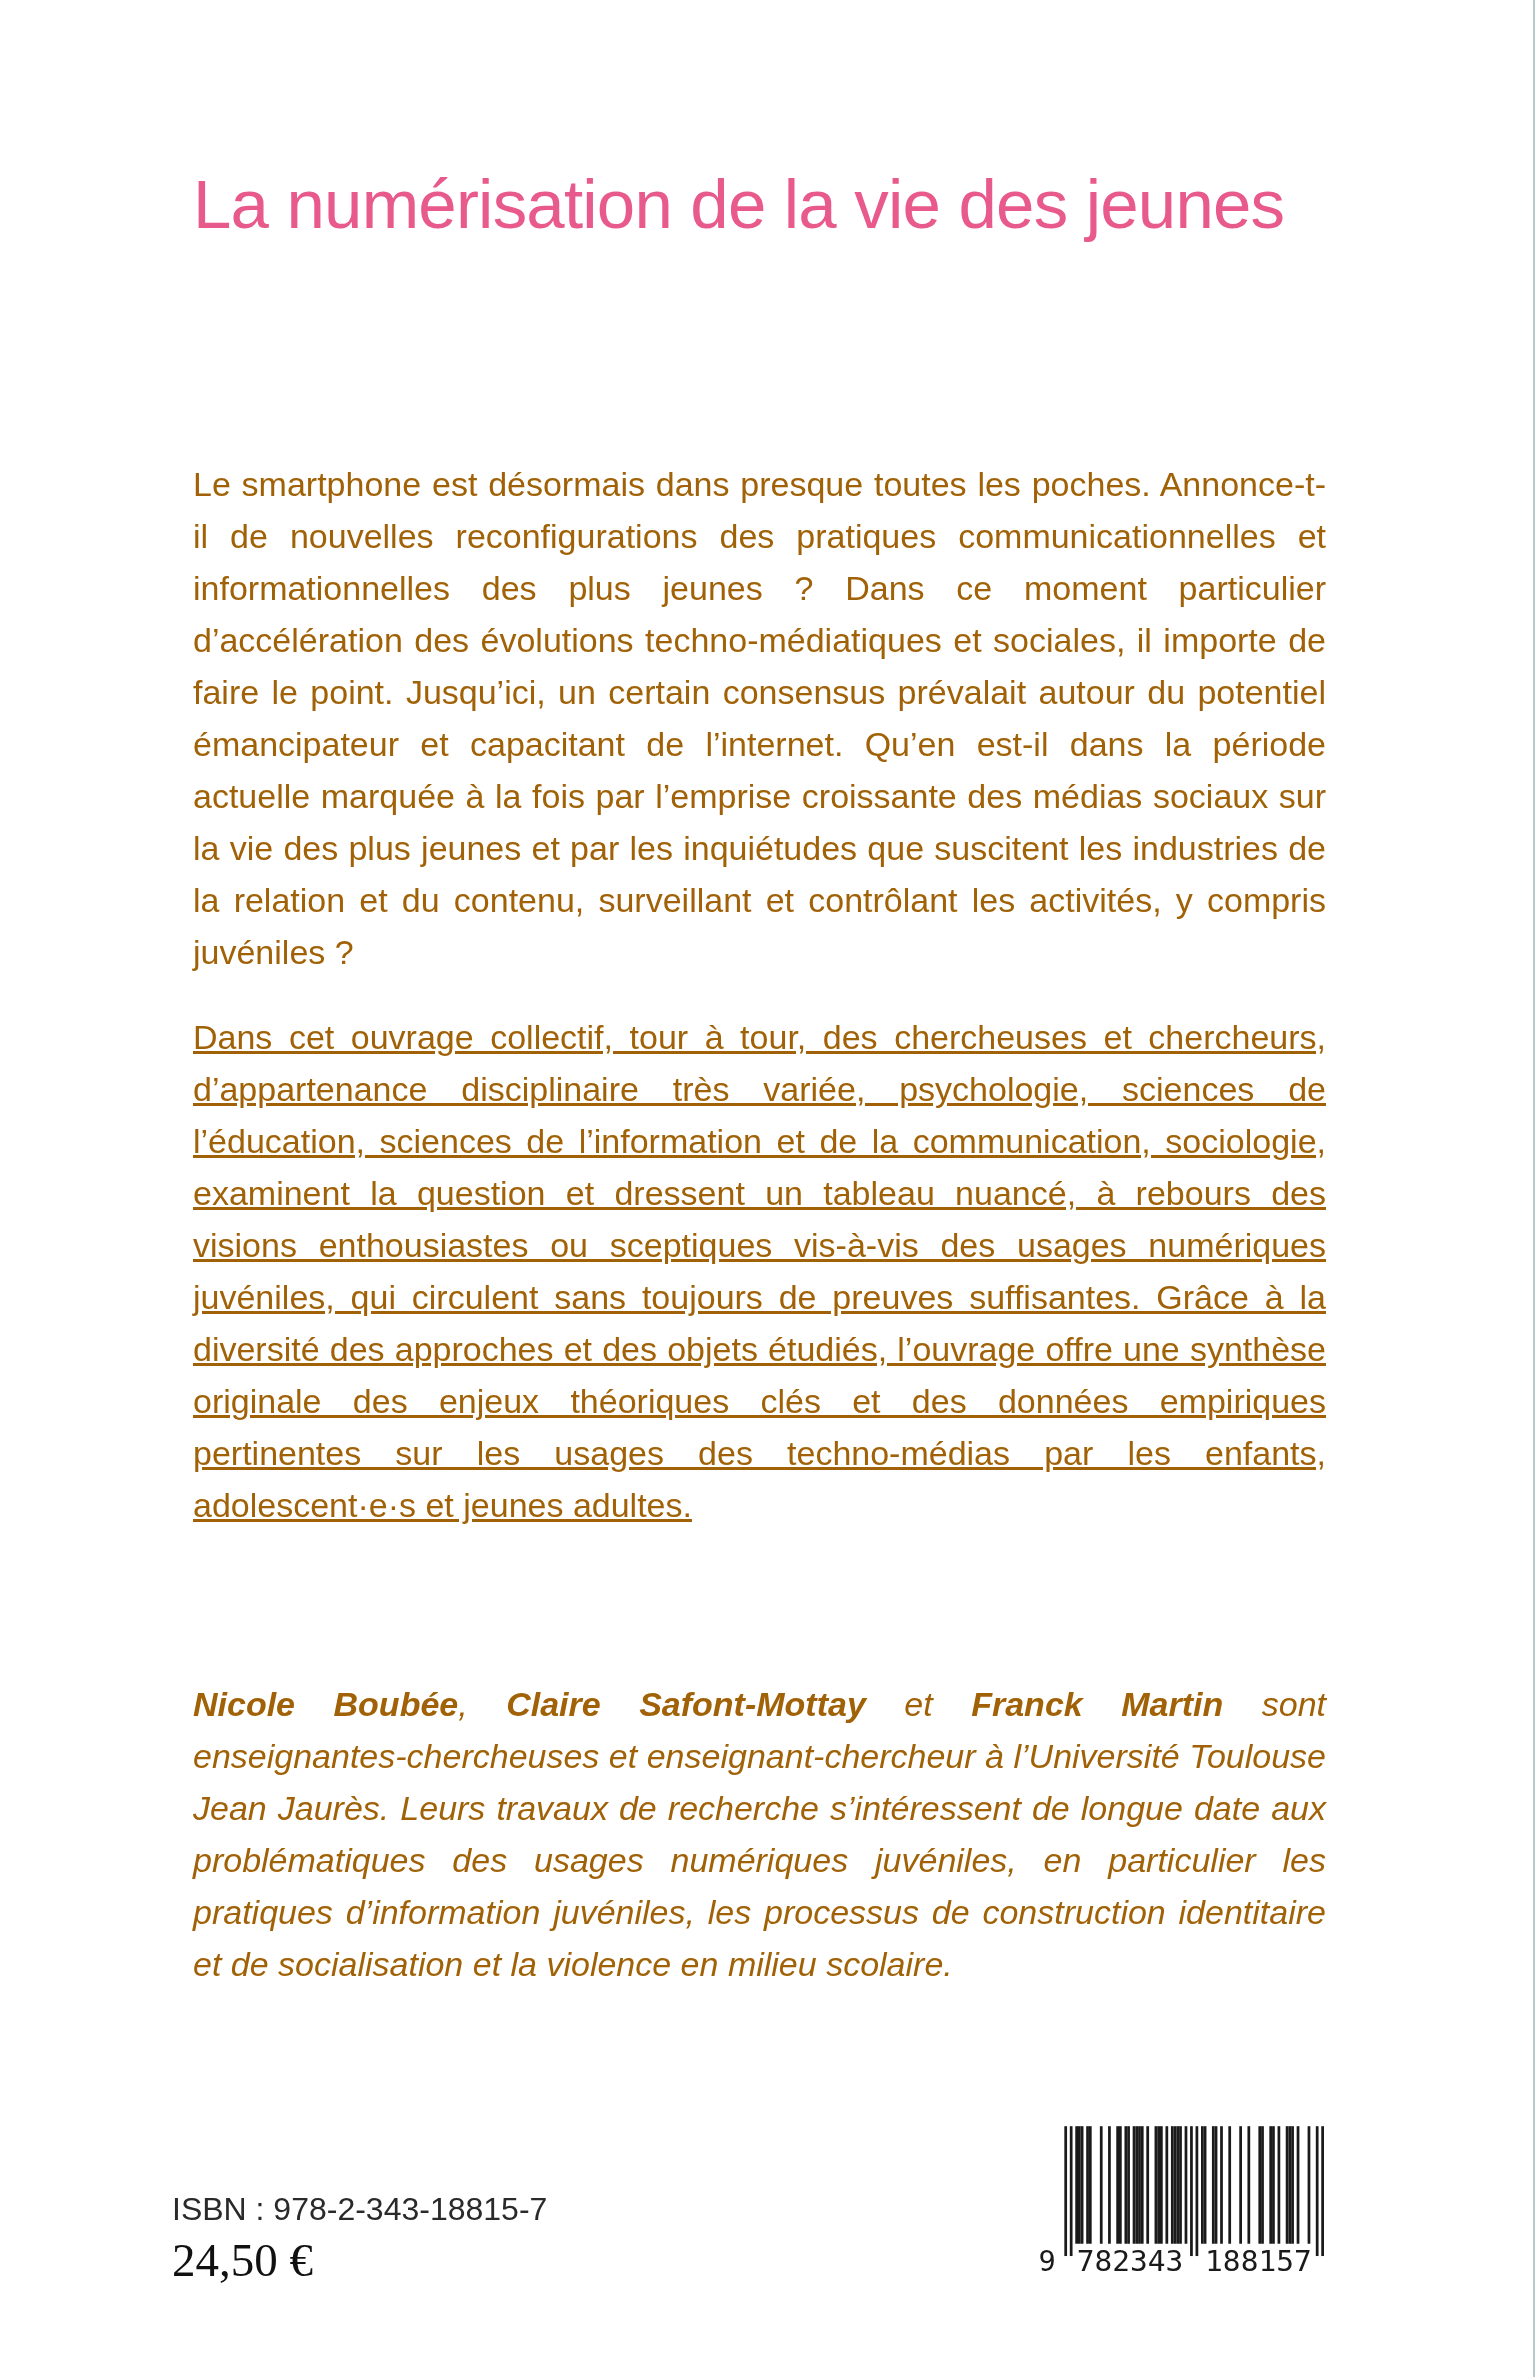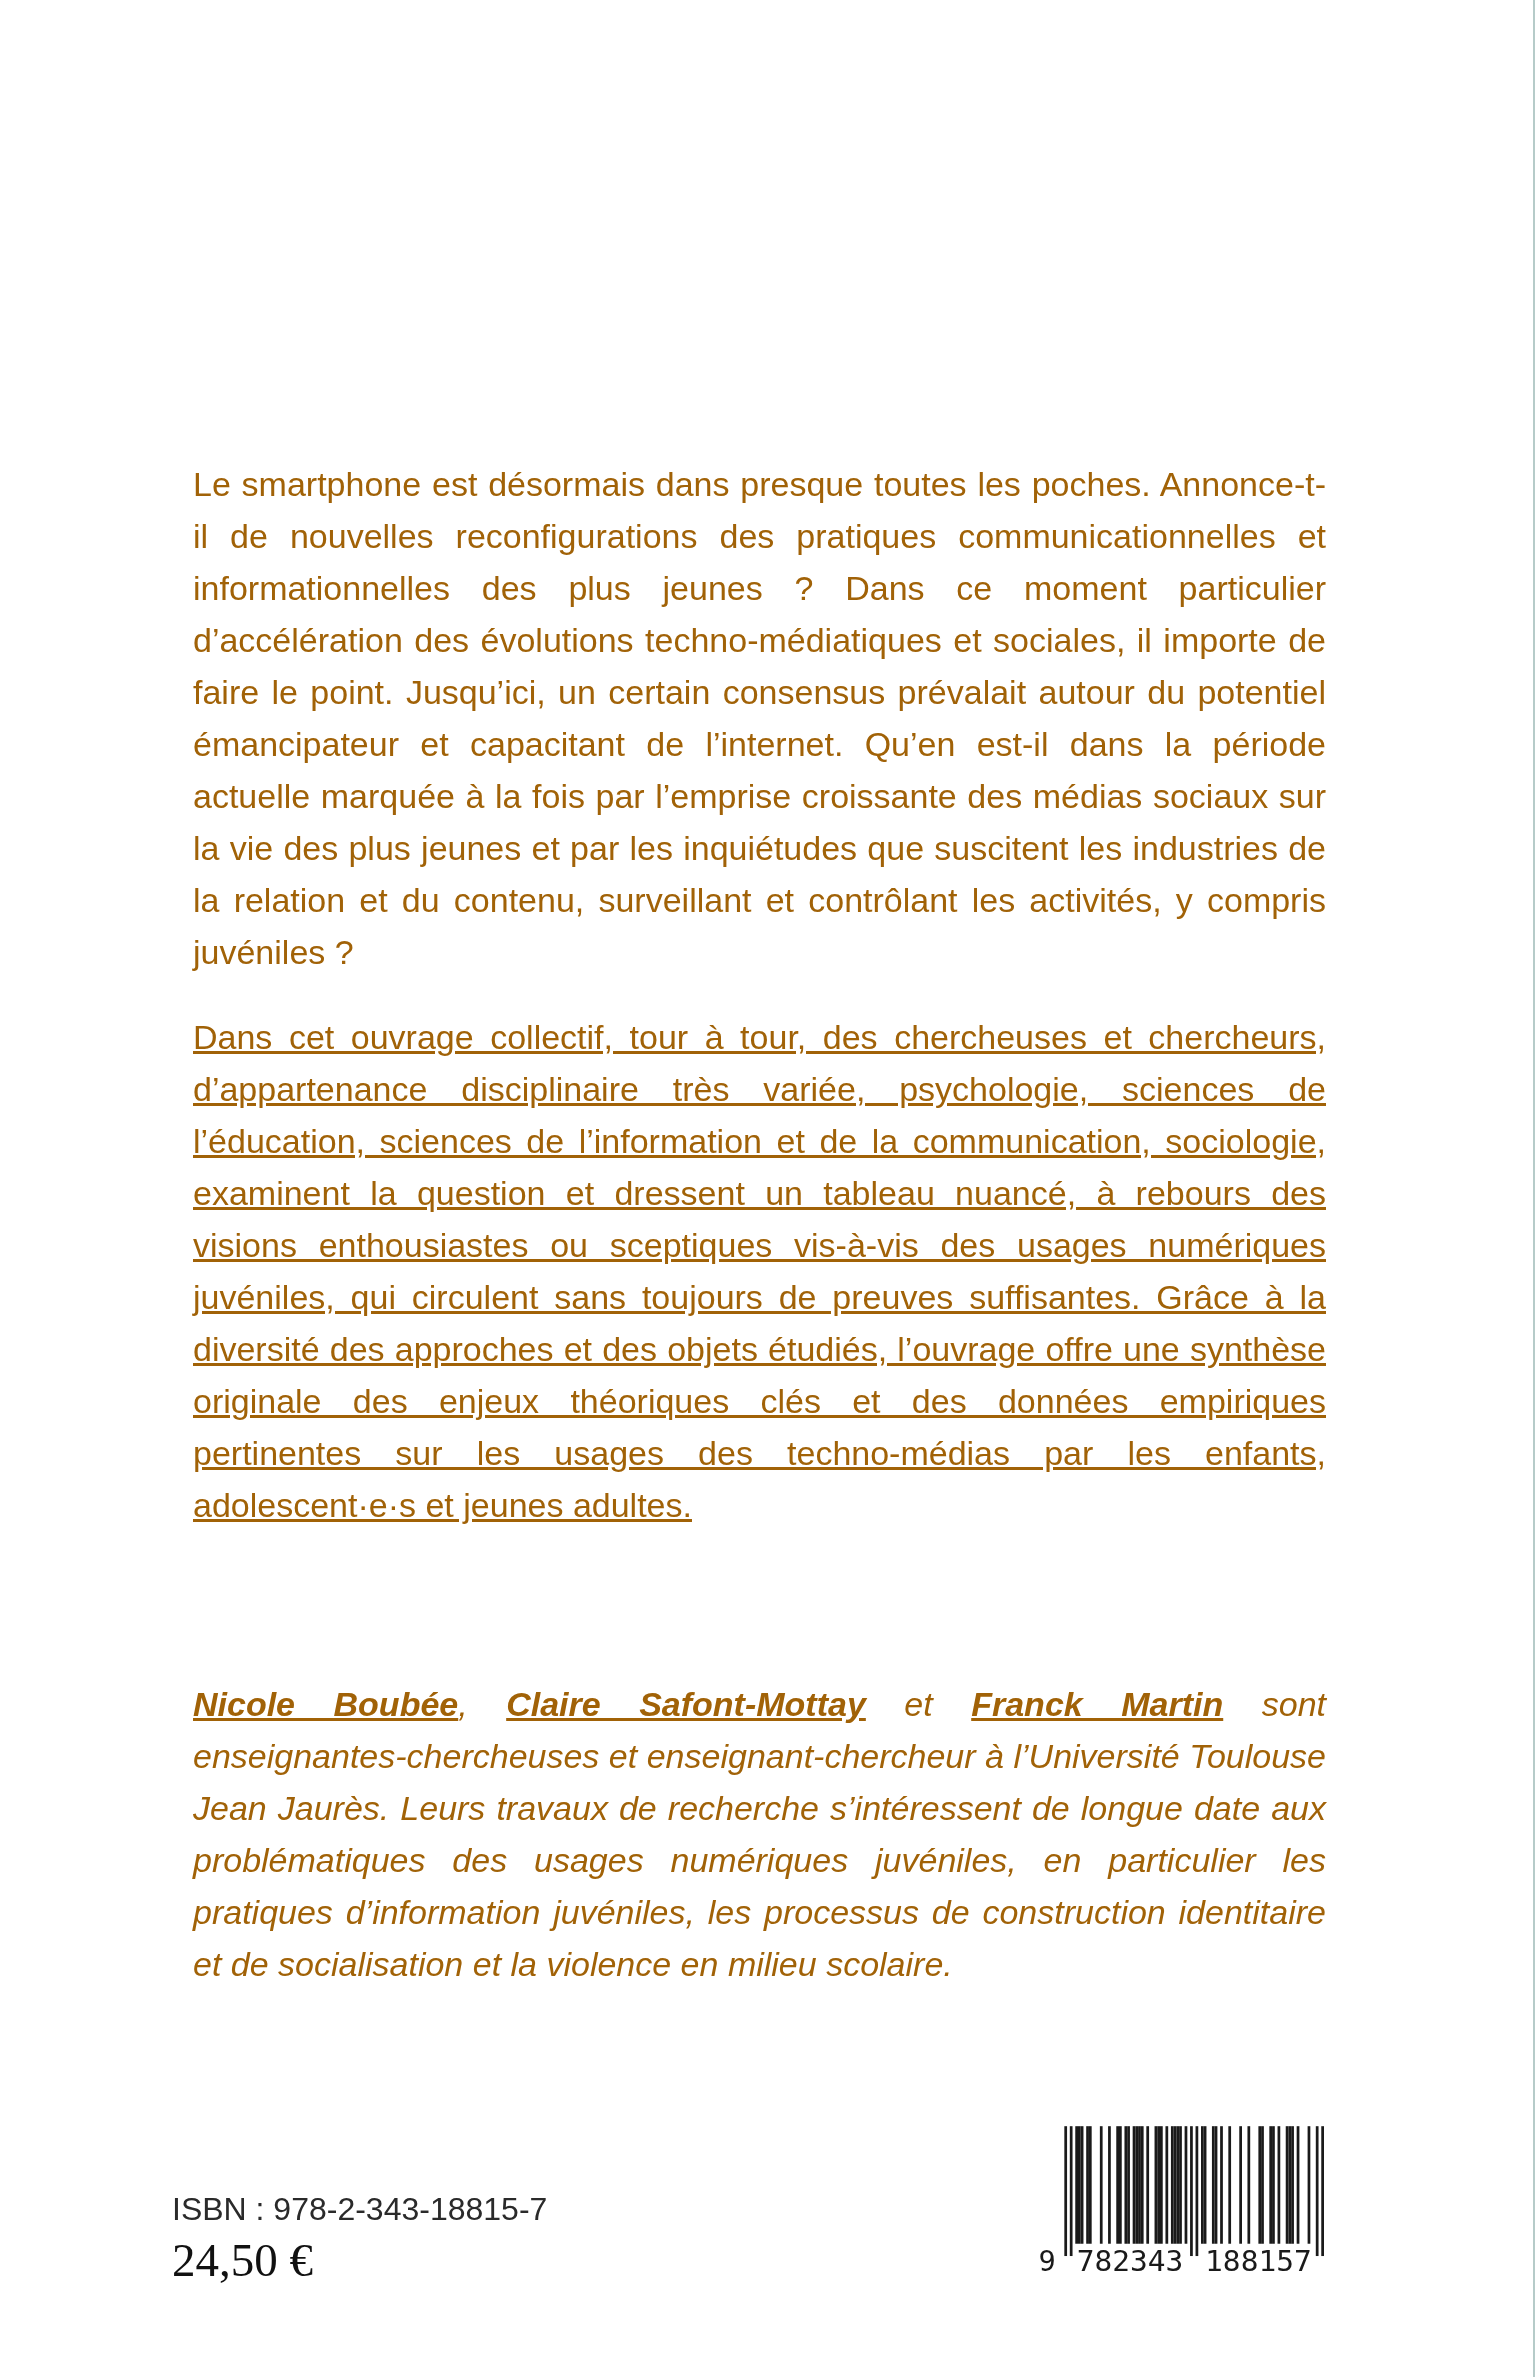--- a/index.html
+++ b/index.html
@@ -48,21 +48,21 @@
     text-justify:inter-word;
     color:#a16207;
     font-stretch:condensed;
   }
   .par-1{ top:424px; }
   .par-2{ top:977px;text-decoration:underline; }
   .authors-par{
     top:1644px;
     font-style:italic;
   }
-  .authors-par b{ font-weight:700;text-decoration:underline; }
+  .authors-par b{ font-weight:700; }
   .isbn-line{
     position:absolute;
     left:172px; top:2191px;
     font-size:32px;
     line-height:37px;
     color:#2a2a2a;
     font-stretch:condensed;
   }
   .price-line{
     position:absolute;
@@ -79,20 +79,21 @@
   }
   .barcode svg{ display:block; }
   .barcode rect{ fill:#1a1a1a; }
   .barcode text{ fill:#1a1a1a; }
 </style>
 </head>
 <body>
 
 <div class="page">
 
+  <h1 class="book-title">La numérisation de la vie des jeunes</h1>
 
 
   <p class="body-par par-1">Le smartphone est désormais dans presque toutes les poches. Annonce-t-il de nouvelles reconfigurations des pratiques communicationnelles et informationnelles des plus jeunes ? Dans ce moment particulier d’accélération des évolutions techno-médiatiques et sociales, il importe de faire le point. Jusqu’ici, un certain consensus prévalait autour du potentiel émancipateur et capacitant de l’internet. Qu’en est-il dans la période actuelle marquée à la fois par l’emprise croissante des médias sociaux sur la vie des plus jeunes et par les inquiétudes que suscitent les industries de la relation et du contenu, surveillant et contrôlant les activités, y compris juvéniles ?</p>
 
   <p class="body-par par-2">Dans cet ouvrage collectif, tour à tour, des chercheuses et chercheurs, d’appartenance disciplinaire très variée, psychologie, sciences de l’éducation, sciences de l’information et de la communication, sociologie, examinent la question et dressent un tableau nuancé, à rebours des visions enthousiastes ou sceptiques vis-à-vis des usages numériques juvéniles, qui circulent sans toujours de preuves suffisantes. Grâce à la diversité des approches et des objets étudiés, l’ouvrage offre une synthèse originale des enjeux théoriques clés et des données empiriques pertinentes sur les usages des techno-médias par les enfants, adolescent·e·s et jeunes adultes.</p>
 
   <p class="body-par authors-par"><b>Nicole Boubée</b><span>, </span><b>Claire Safont-Mottay</b><span> et </span><b>Franck Martin</b><span> sont enseignantes-chercheuses et enseignant-chercheur à l’Université Toulouse Jean Jaurès. Leurs travaux de recherche s’intéressent de longue date aux problématiques des usages numériques juvéniles, en particulier les pratiques d’information juvéniles, les processus de construction identitaire et de socialisation et la violence en milieu scolaire.</span></p>
 
   <div class="isbn-line">ISBN : 978-2-343-18815-7</div>
 

